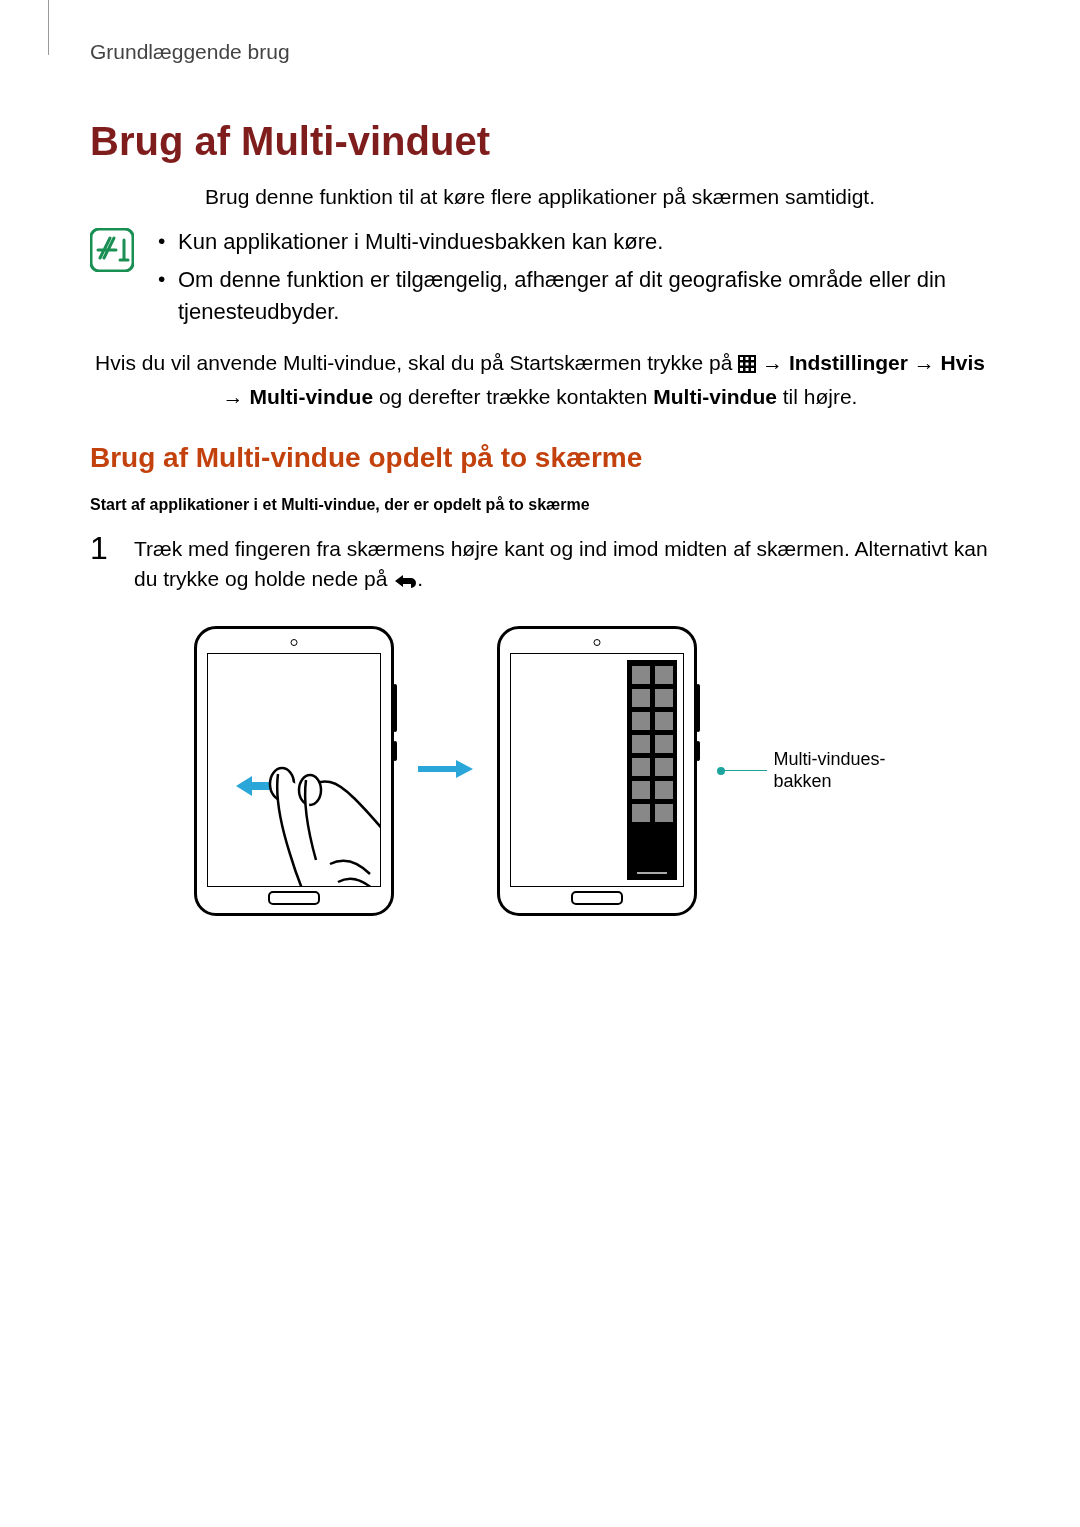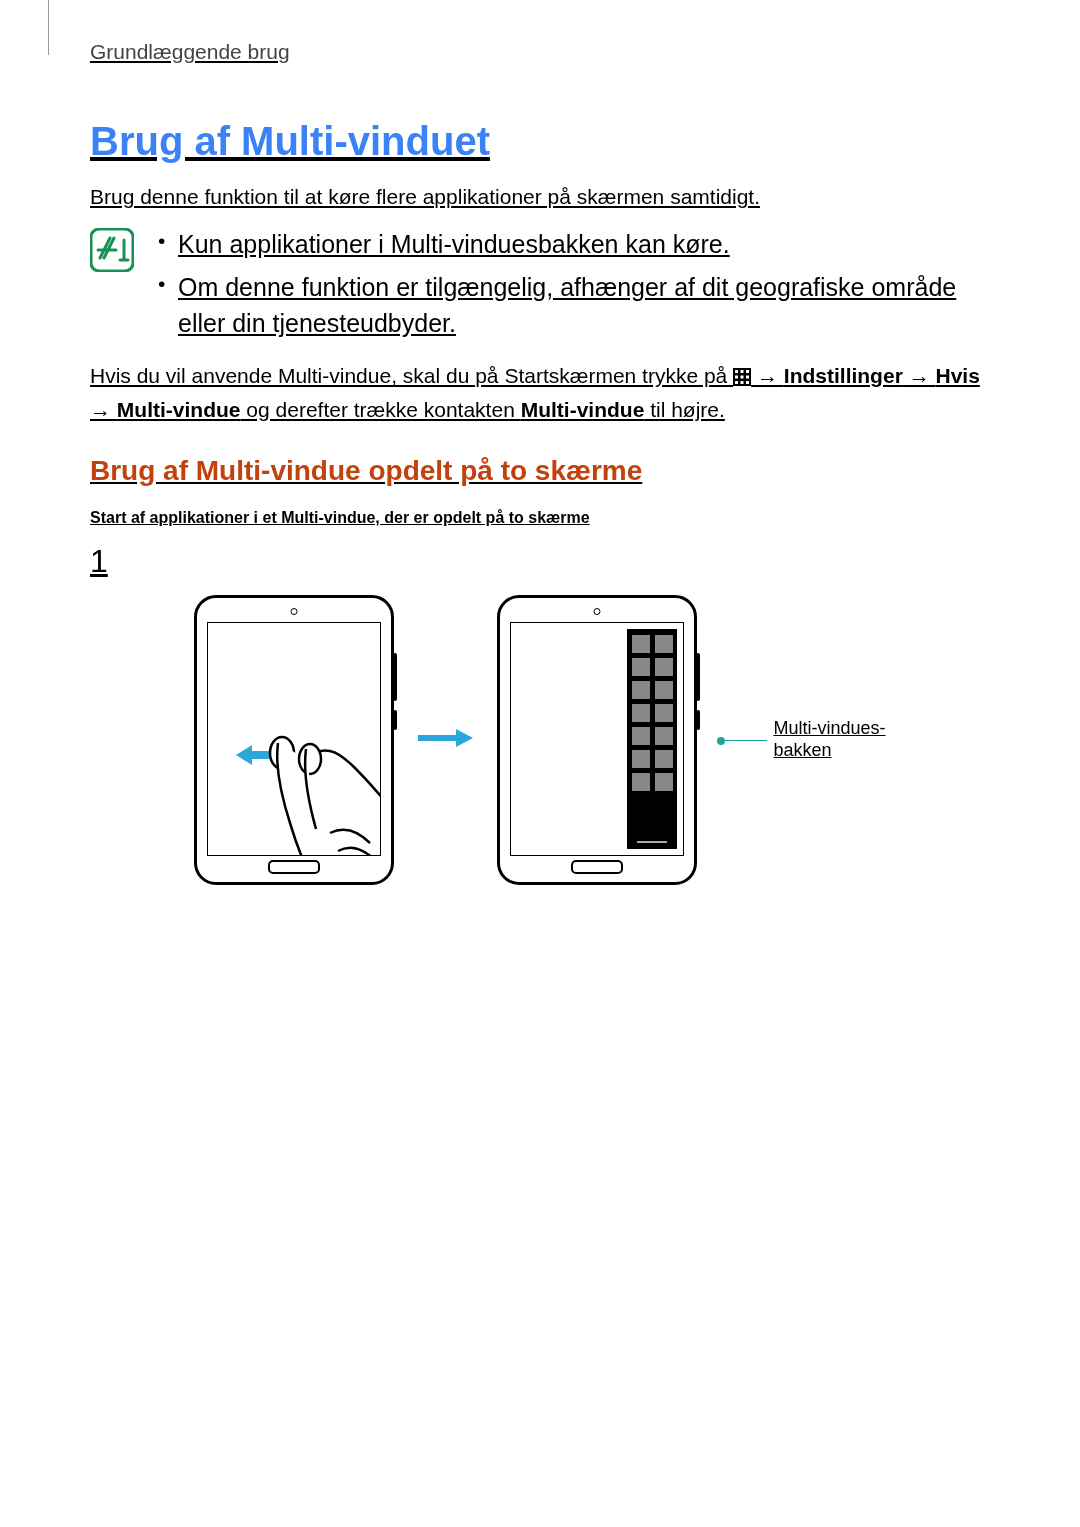--- a/index.html
+++ b/index.html
@@ -9,46 +9,46 @@
     background: #fff;
     color: #000;
     width: 1080px;
   }
   .page {
     position: relative;
     width: 1080px;
     height: 1527px;
     box-sizing: border-box;
     padding: 40px 90px 40px 90px;
-    text-decoration: underline;
   }
   .left-rule {
     position: absolute;
     left: 48px;
     top: 0;
     width: 1px;
     height: 55px;
     background: #999;
   }
   .running-head {
     font-size: 21px;
     color: #444;
     margin-top: 0px;
     margin-bottom: 55px;
   }
   h1.title {
     font-size: 40px;
     font-weight: bold;
-    color: #3b82f6;
+    color: #7f1d1d;
     margin: 0 0 18px 0;
   }
   .body-text {
     font-size: 21px;
     line-height: 1.45;
     margin: 0 0 14px 0;
+    text-align: center;
   }
   .note-block {
     display: flex;
     align-items: flex-start;
     margin: 8px 0 14px 0;
   }
   .note-icon-box {
     flex: 0 0 auto;
     width: 44px;
     height: 44px;
@@ -57,21 +57,21 @@
   }
   .note-list {
     flex: 1 1 auto;
     margin: 0;
     padding: 0;
     list-style: none;
   }
   .note-list li {
     position: relative;
     padding-left: 26px;
-    font-size: 25px;
+    font-size: 22px;
     line-height: 1.45;
     margin-bottom: 6px;
   }
   .note-list li::before {
     content: "•";
     position: absolute;
     left: 6px;
     top: 0;
     font-size: 21px;
   }
@@ -292,20 +292,25 @@
         </svg></span><span> → </span><span class="semibold">Indstillinger</span><span> → </span><span class="semibold">Hvis</span><span> → </span><span class="semibold">Multi-vindue</span><span> og derefter trække kontakten </span><span class="semibold">Multi-vindue</span><span> til højre.</span>
   </p>
 
   <h2 class="subtitle">Brug af Multi-vindue opdelt på to skærme</h2>
 
   <h3 class="subsub">Start af applikationer i et Multi-vindue, der er opdelt på to skærme</h3>
 
   <div class="step">
     <div class="step-num">1</div>
     <div class="step-body">
+      <p>
+        <span>Træk med fingeren fra skærmens højre kant og ind imod midten af skærmen. Alternativt kan du trykke og holde nede på </span><span class="inline-icon"><svg width="24" height="16" viewBox="0 0 24 16">
+              <path d="M2 8 L10 2 L10 5 L18 5 A5 5 0 0 1 18 15 L18 11 L10 11 L10 14 Z" fill="#000"></path>
+            </svg></span><span>.</span>
+      </p>
     </div>
   </div>
 
   <div class="figure-row">
 
     <div class="tablet">
       <div class="side-btn"></div>
       <div class="side-btn2"></div>
       <div class="screen">
         <span class="swipe-arrow">

